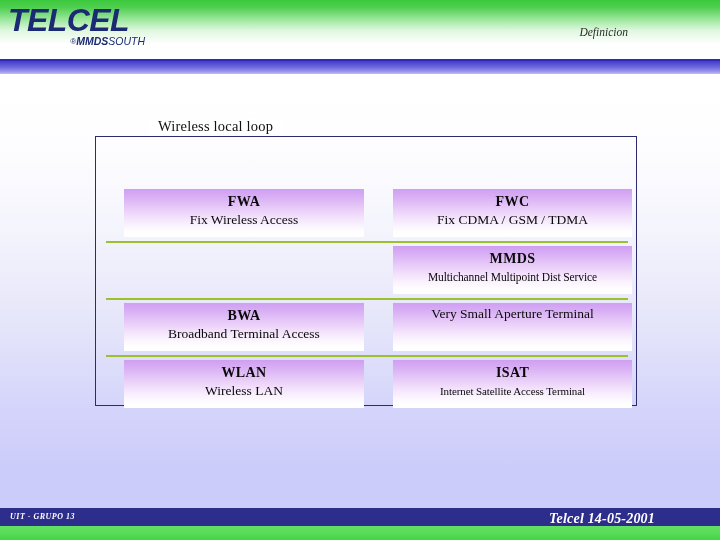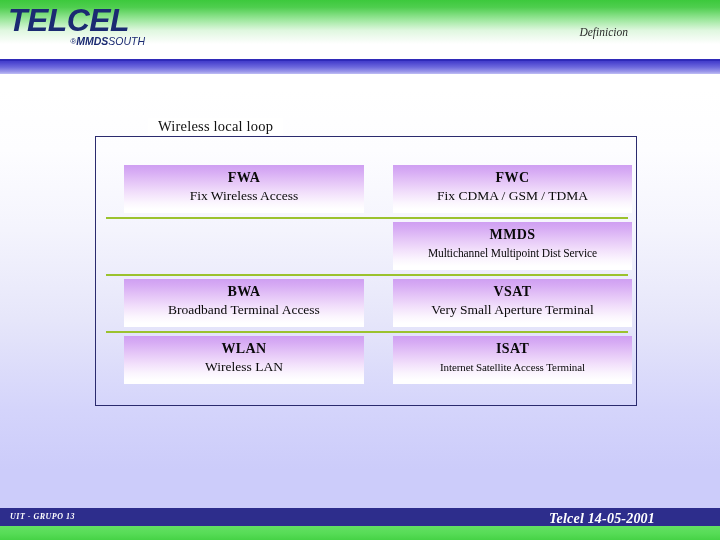--- a/index.html
+++ b/index.html
@@ -138,20 +138,21 @@
     left: 95px;
     top: 136px;
     width: 542px;
     height: 270px;
   }
   .row {
     position: absolute;
     left: 0;
     width: 542px;
     height: 52px;
+    margin-top: 24px;
   }
   .row-1 { top: 29px; }
   .row-2 { top: 86px; }
   .row-3 { top: 143px; }
   .row-4 { top: 200px; }
 
   .gbox {
     position: absolute;
     top: 0;
     height: 48px;
@@ -292,21 +293,20 @@
       </div>
       <div class="greenline"></div>
     </div>
 
     <div class="row row-3">
       <div class="gbox gbox-left">
         <div class="abbr">BWA</div>
         <div class="full">Broadband Terminal Access</div>
       </div>
       <div class="gbox gbox-right">
-        <div class="abbr">VSAT</div>
         <div class="full">Very Small Aperture Terminal</div>
       </div>
       <div class="greenline"></div>
     </div>
 
     <div class="row row-4">
       <div class="gbox gbox-left">
         <div class="abbr">WLAN</div>
         <div class="full">Wireless LAN</div>
       </div>

